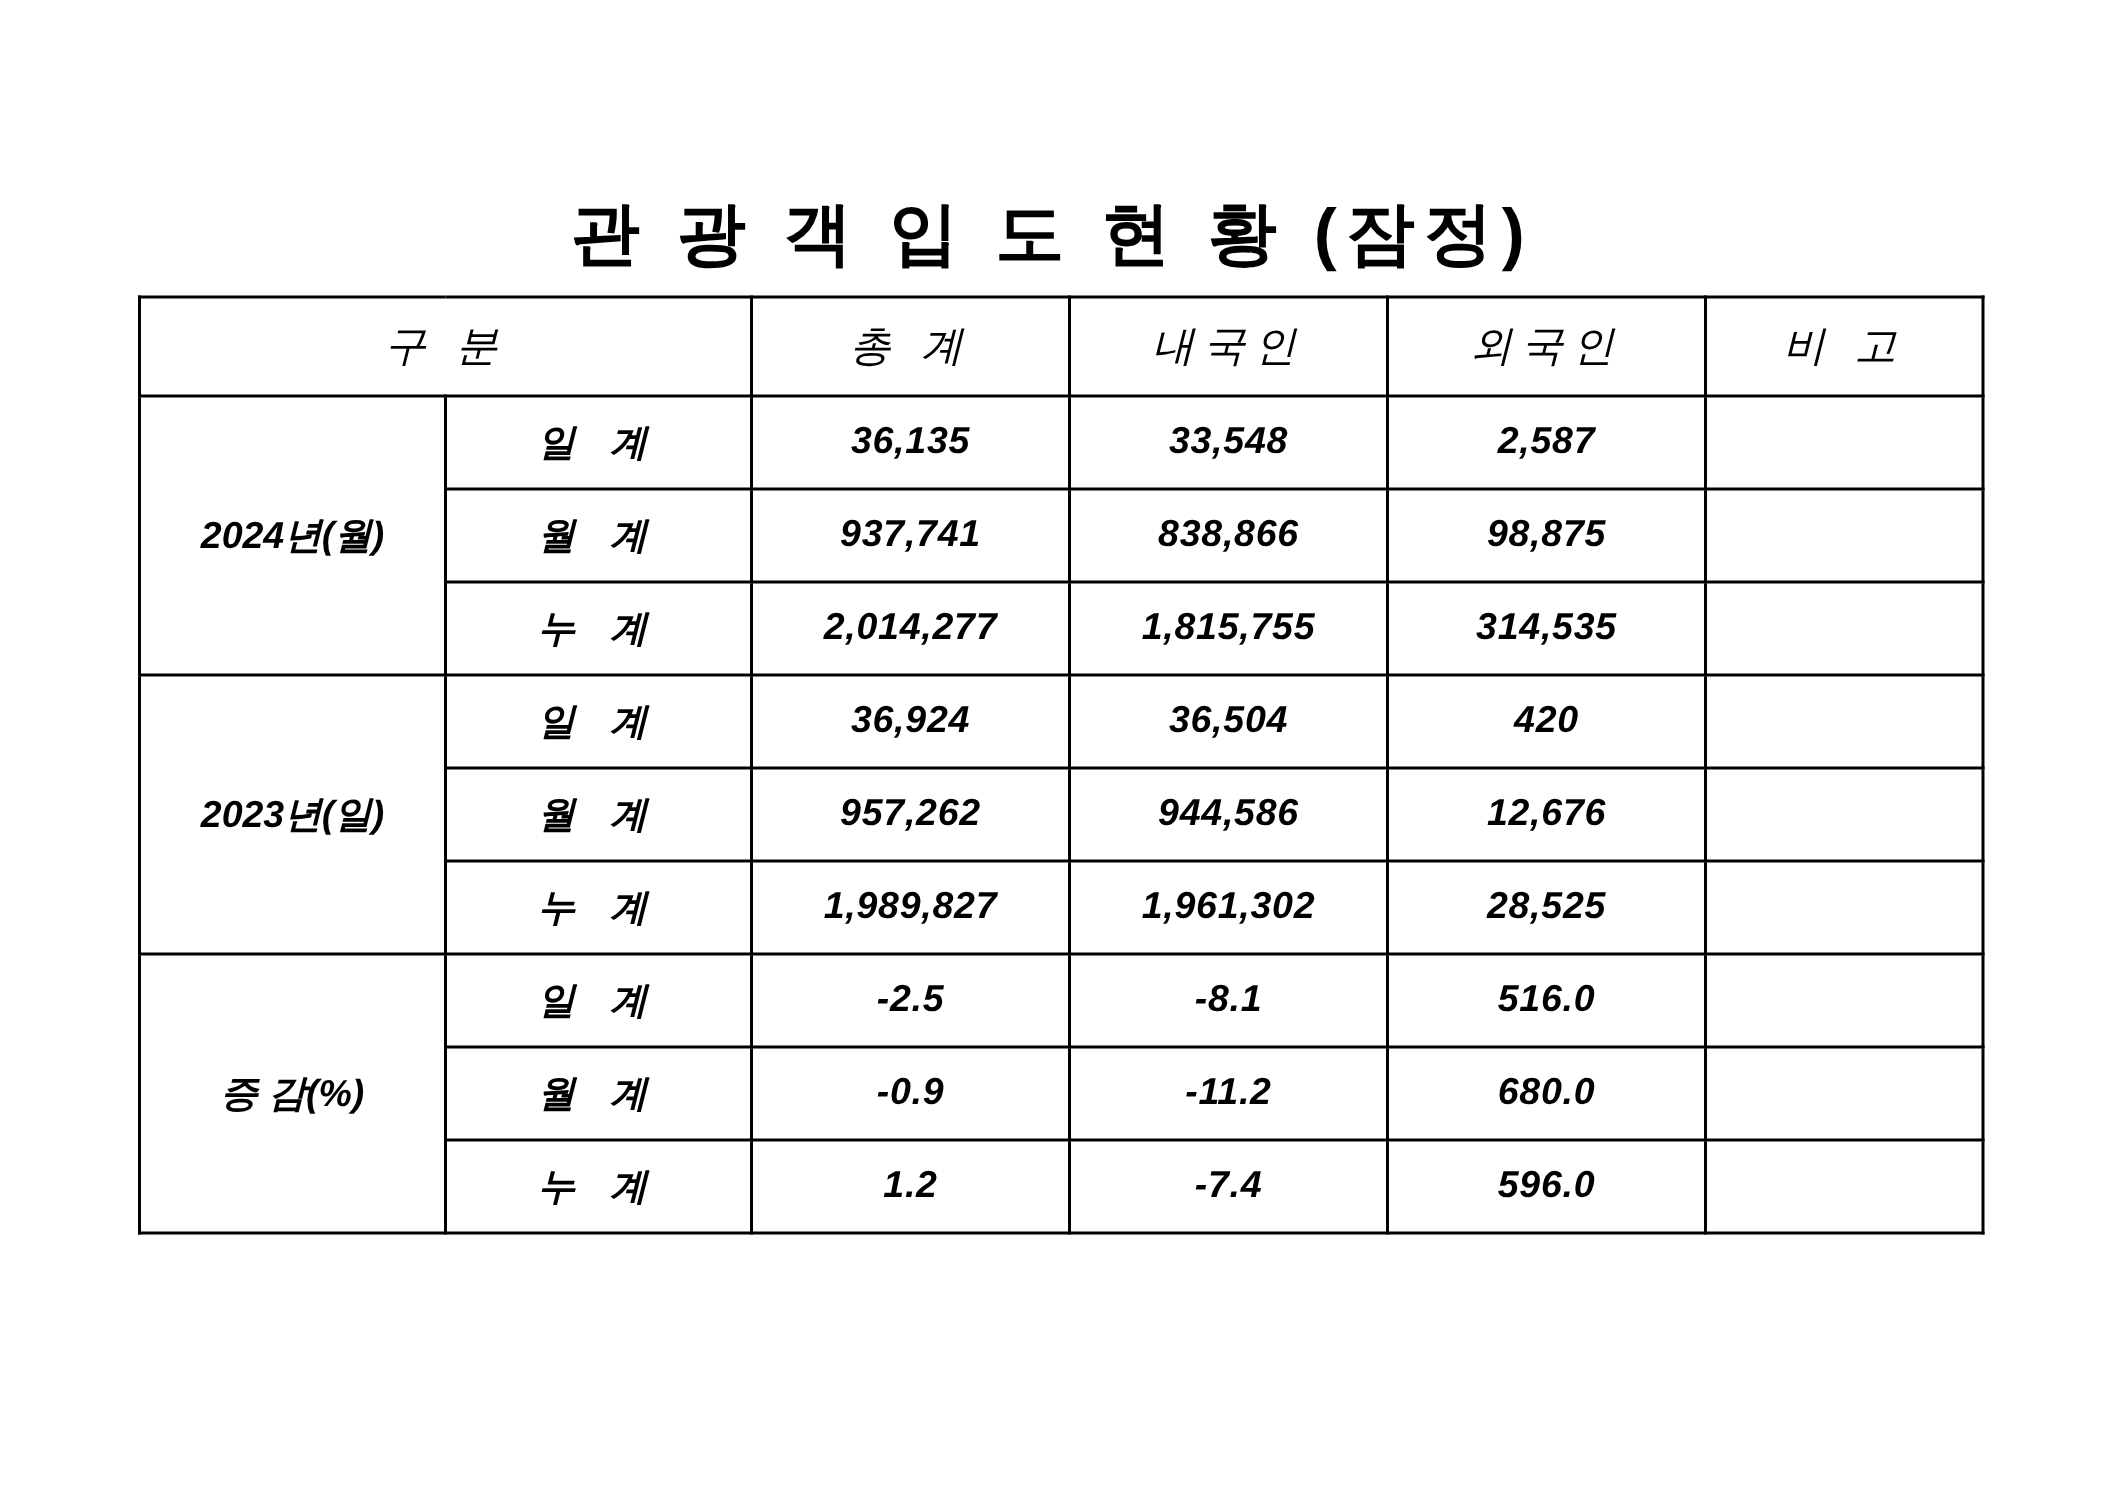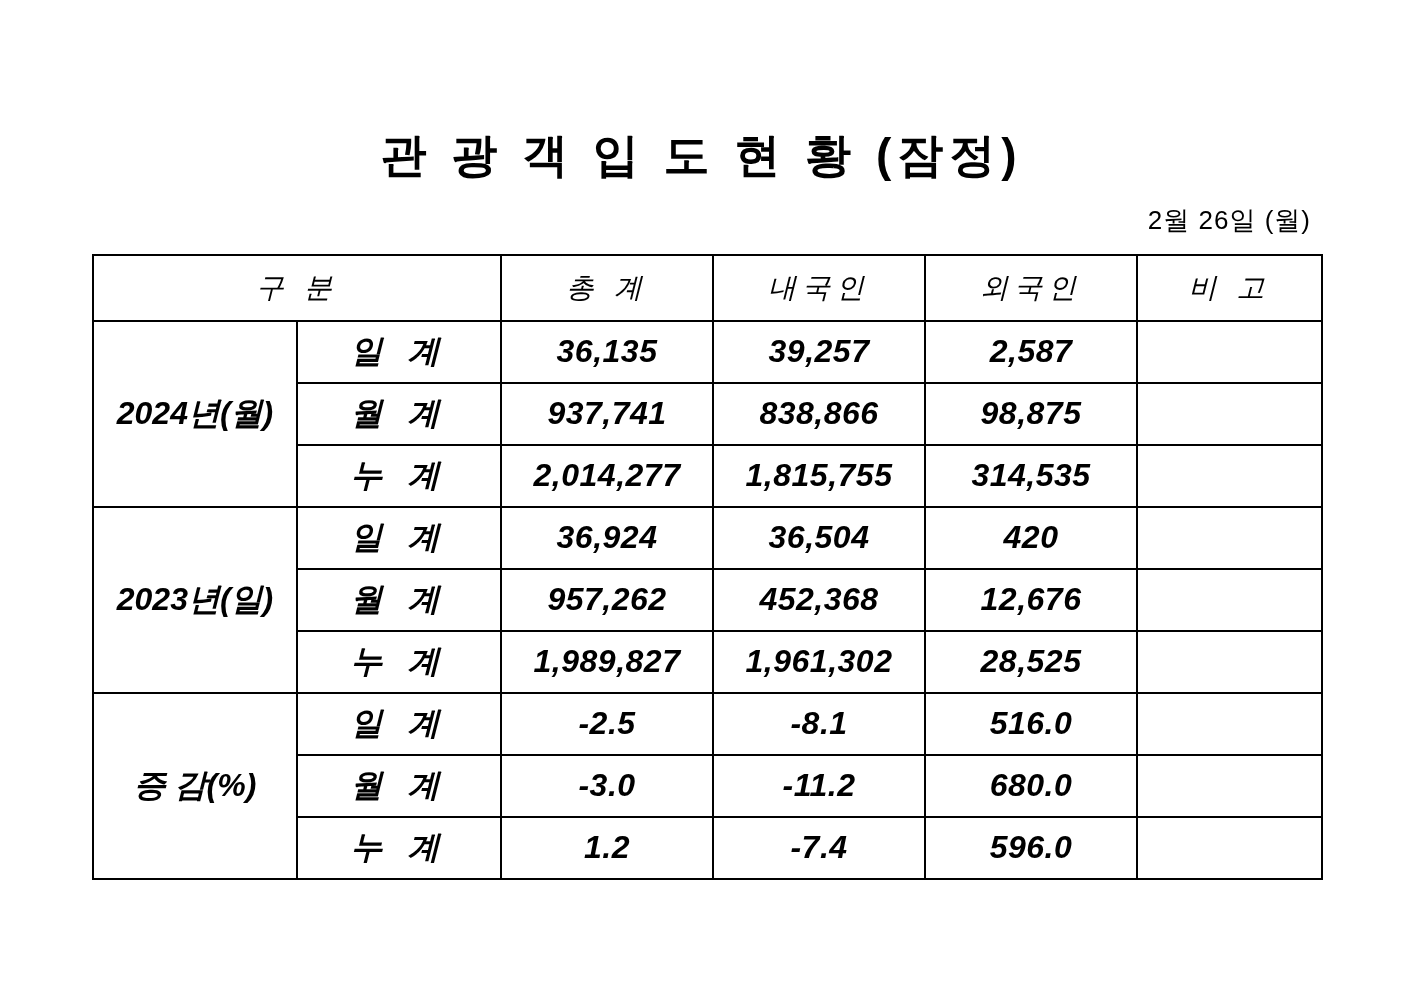--- a/index.html
+++ b/index.html
@@ -45,21 +45,21 @@
   }
   table.stats {
     border-collapse: collapse;
     width: 1219px;
     table-layout: fixed;
   }
   table.stats td, table.stats th {
     border: 2px solid #000000;
     padding: 0;
     height: 60px;
-    font-size: 32px;
+    font-size: 25px;
     font-weight: bold;
     text-align: center;
     vertical-align: middle;
     background: #ffffff;
   }
   table.stats th {
     font-weight: normal;
     font-size: 28px;
     letter-spacing: 6px;
     height: 64px;
@@ -91,40 +91,39 @@
   td.note { }
   .thick-top td { border-top-width: 3px; }
 </style>
 </head>
 <body>
 
 <div class="page">
 
   <h1 class="doc-title">관 광 객 입 도 현 황 (잠정)</h1>
 
-  <div class="doc-date">2월 26일 (월)</div>
 
   <div class="table-wrap">
     <table class="stats">
       <thead>
         <tr>
           <th class="col-gubun" colspan="2">구  분</th>
           <th class="col-total">총  계</th>
           <th class="col-dom">내국인</th>
           <th class="col-for">외국인</th>
           <th class="col-note">비  고</th>
         </tr>
       </thead>
       <tbody>
 
         <tr>
           <td class="rowgroup" rowspan="3">2024년(월)</td>
           <td class="subhdr">일 계</td>
           <td class="num">36,135</td>
-          <td class="num">39,257</td>
+          <td class="num">33,548</td>
           <td class="num">2,587</td>
           <td class="note"></td>
         </tr>
         <tr>
           <td class="subhdr">월 계</td>
           <td class="num">937,741</td>
           <td class="num">838,866</td>
           <td class="num">98,875</td>
           <td class="note"></td>
         </tr>
@@ -140,21 +139,21 @@
           <td class="rowgroup" rowspan="3">2023년(일)</td>
           <td class="subhdr">일 계</td>
           <td class="num">36,924</td>
           <td class="num">36,504</td>
           <td class="num">420</td>
           <td class="note"></td>
         </tr>
         <tr>
           <td class="subhdr">월 계</td>
           <td class="num">957,262</td>
-          <td class="num">452,368</td>
+          <td class="num">944,586</td>
           <td class="num">12,676</td>
           <td class="note"></td>
         </tr>
         <tr>
           <td class="subhdr">누 계</td>
           <td class="num">1,989,827</td>
           <td class="num">1,961,302</td>
           <td class="num">28,525</td>
           <td class="note"></td>
         </tr>
@@ -162,21 +161,21 @@
         <tr class="thick-top">
           <td class="rowgroup" rowspan="3">증 감(%)</td>
           <td class="subhdr">일 계</td>
           <td class="num">-2.5</td>
           <td class="num">-8.1</td>
           <td class="num">516.0</td>
           <td class="note"></td>
         </tr>
         <tr>
           <td class="subhdr">월 계</td>
-          <td class="num">-3.0</td>
+          <td class="num">-0.9</td>
           <td class="num">-11.2</td>
           <td class="num">680.0</td>
           <td class="note"></td>
         </tr>
         <tr>
           <td class="subhdr">누 계</td>
           <td class="num">1.2</td>
           <td class="num">-7.4</td>
           <td class="num">596.0</td>
           <td class="note"></td>

